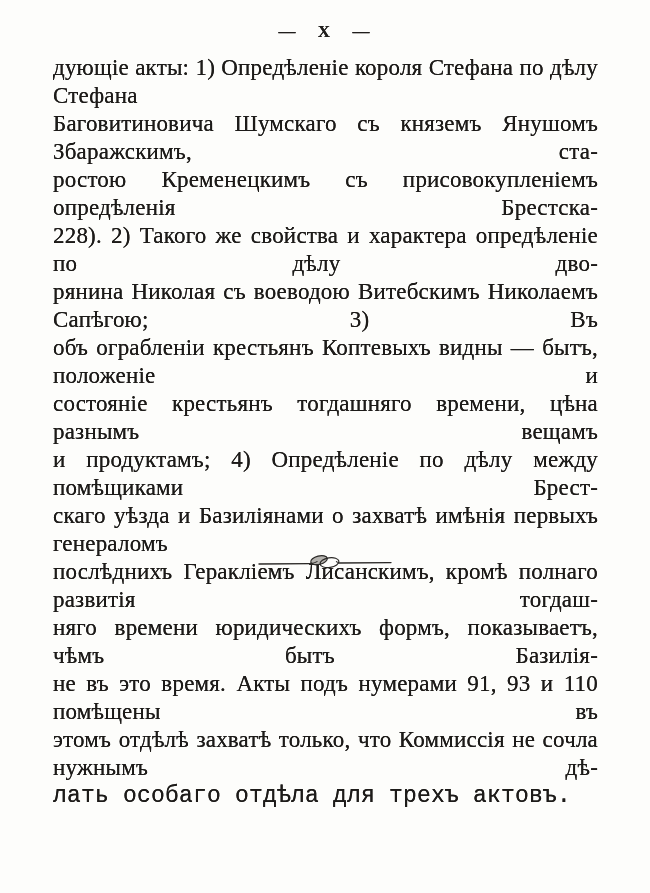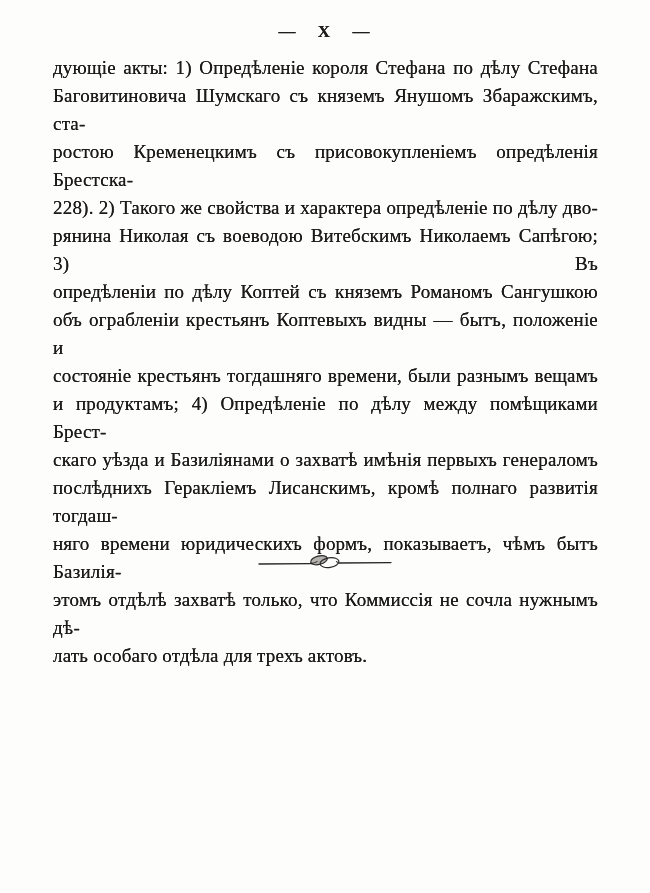--- a/index.html
+++ b/index.html
@@ -27,32 +27,33 @@
     letter-spacing: 2px;
     word-spacing: 14px;
     color: #201e1c;
     text-shadow: 0 0 0.4px #201e1c;
   }
   .paragraph {
     position: absolute;
     top: 54px;
     left: 53px;
     width: 545px;
-    font-size: 19px;
+    font-size: 23px;
     line-height: 28px;
     letter-spacing: 0.2px;
     text-shadow: 0 0 0.5px #1d1b19;
   }
   .text-line {
     text-align: justify;
     text-align-last: justify;
     white-space: normal;
   }
   .text-line:last-child {
     text-align-last: left;
+    font-family: Liberation Mono, monospace;
   }
   .divider {
     position: absolute;
     top: 552px;
     left: 0;
     width: 650px;
     display: flex;
     justify-content: center;
   }
   .divider svg {
@@ -65,27 +66,27 @@
 <div class="page">
 
   <div class="page-header">— X —</div>
 
   <div class="paragraph">
       <div class="text-line">дующіе акты: 1) Опредѣленіе короля Стефана по дѣлу Стефана</div>
       <div class="text-line">Баговитиновича Шумскаго съ княземъ Янушомъ Збаражскимъ, ста-</div>
       <div class="text-line">ростою Кременецкимъ съ присовокупленіемъ опредѣленія Брестска-</div>
       <div class="text-line">228). 2) Такого же свойства и характера опредѣленіе по дѣлу дво-</div>
       <div class="text-line">рянина Николая съ воеводою Витебскимъ Николаемъ Сапѣгою; 3) Въ</div>
-      <div class="text-line">опредѣленіи по дѣлу Коптей съ княземъ Романомъ Сангушкою</div>
       <div class="text-line">объ ограбленіи крестьянъ Коптевыхъ видны — бытъ, положеніе и</div>
-      <div class="text-line">состояніе крестьянъ тогдашняго времени, были разнымъ вещамъ</div>
+      <div class="text-line">состояніе крестьянъ тогдашняго времени, цѣна разнымъ вещамъ</div>
       <div class="text-line">и продуктамъ; 4) Опредѣленіе по дѣлу между помѣщиками Брест-</div>
       <div class="text-line">скаго уѣзда и Базиліянами о захватѣ имѣнія первыхъ генераломъ</div>
       <div class="text-line">послѣднихъ Геракліемъ Лисанскимъ, кромѣ полнаго развитія тогдаш-</div>
       <div class="text-line">няго времени юридическихъ формъ, показываетъ, чѣмъ бытъ Базилія-</div>
+      <div class="text-line">не въ это время.  Акты подъ нумерами 91, 93 и 110 помѣщены въ</div>
       <div class="text-line">этомъ отдѣлѣ захватѣ только, что Коммиссія не сочла нужнымъ дѣ-</div>
       <div class="text-line">лать особаго отдѣла для трехъ актовъ.</div>
     </div>
 
   <div class="divider">
     <svg width="136" height="22" viewBox="0 0 136 22" aria-hidden="true">
       <path d="M2 12 L54 11.6" stroke="#2a2826" stroke-width="1.4" fill="none" stroke-linecap="round"></path>
       <path d="M82 11 L134 10.6" stroke="#2a2826" stroke-width="1.4" fill="none" stroke-linecap="round"></path>
       <ellipse cx="62" cy="8.2" rx="8.5" ry="4.2" transform="rotate(-14 62 8.2)" fill="#6b6861" fill-opacity="0.5" stroke="#2a2826" stroke-width="1.2"></ellipse>
       <ellipse cx="72.5" cy="10.6" rx="9.5" ry="4.8" transform="rotate(-9 72.5 10.6)" fill="none" stroke="#2a2826" stroke-width="1.2"></ellipse>

